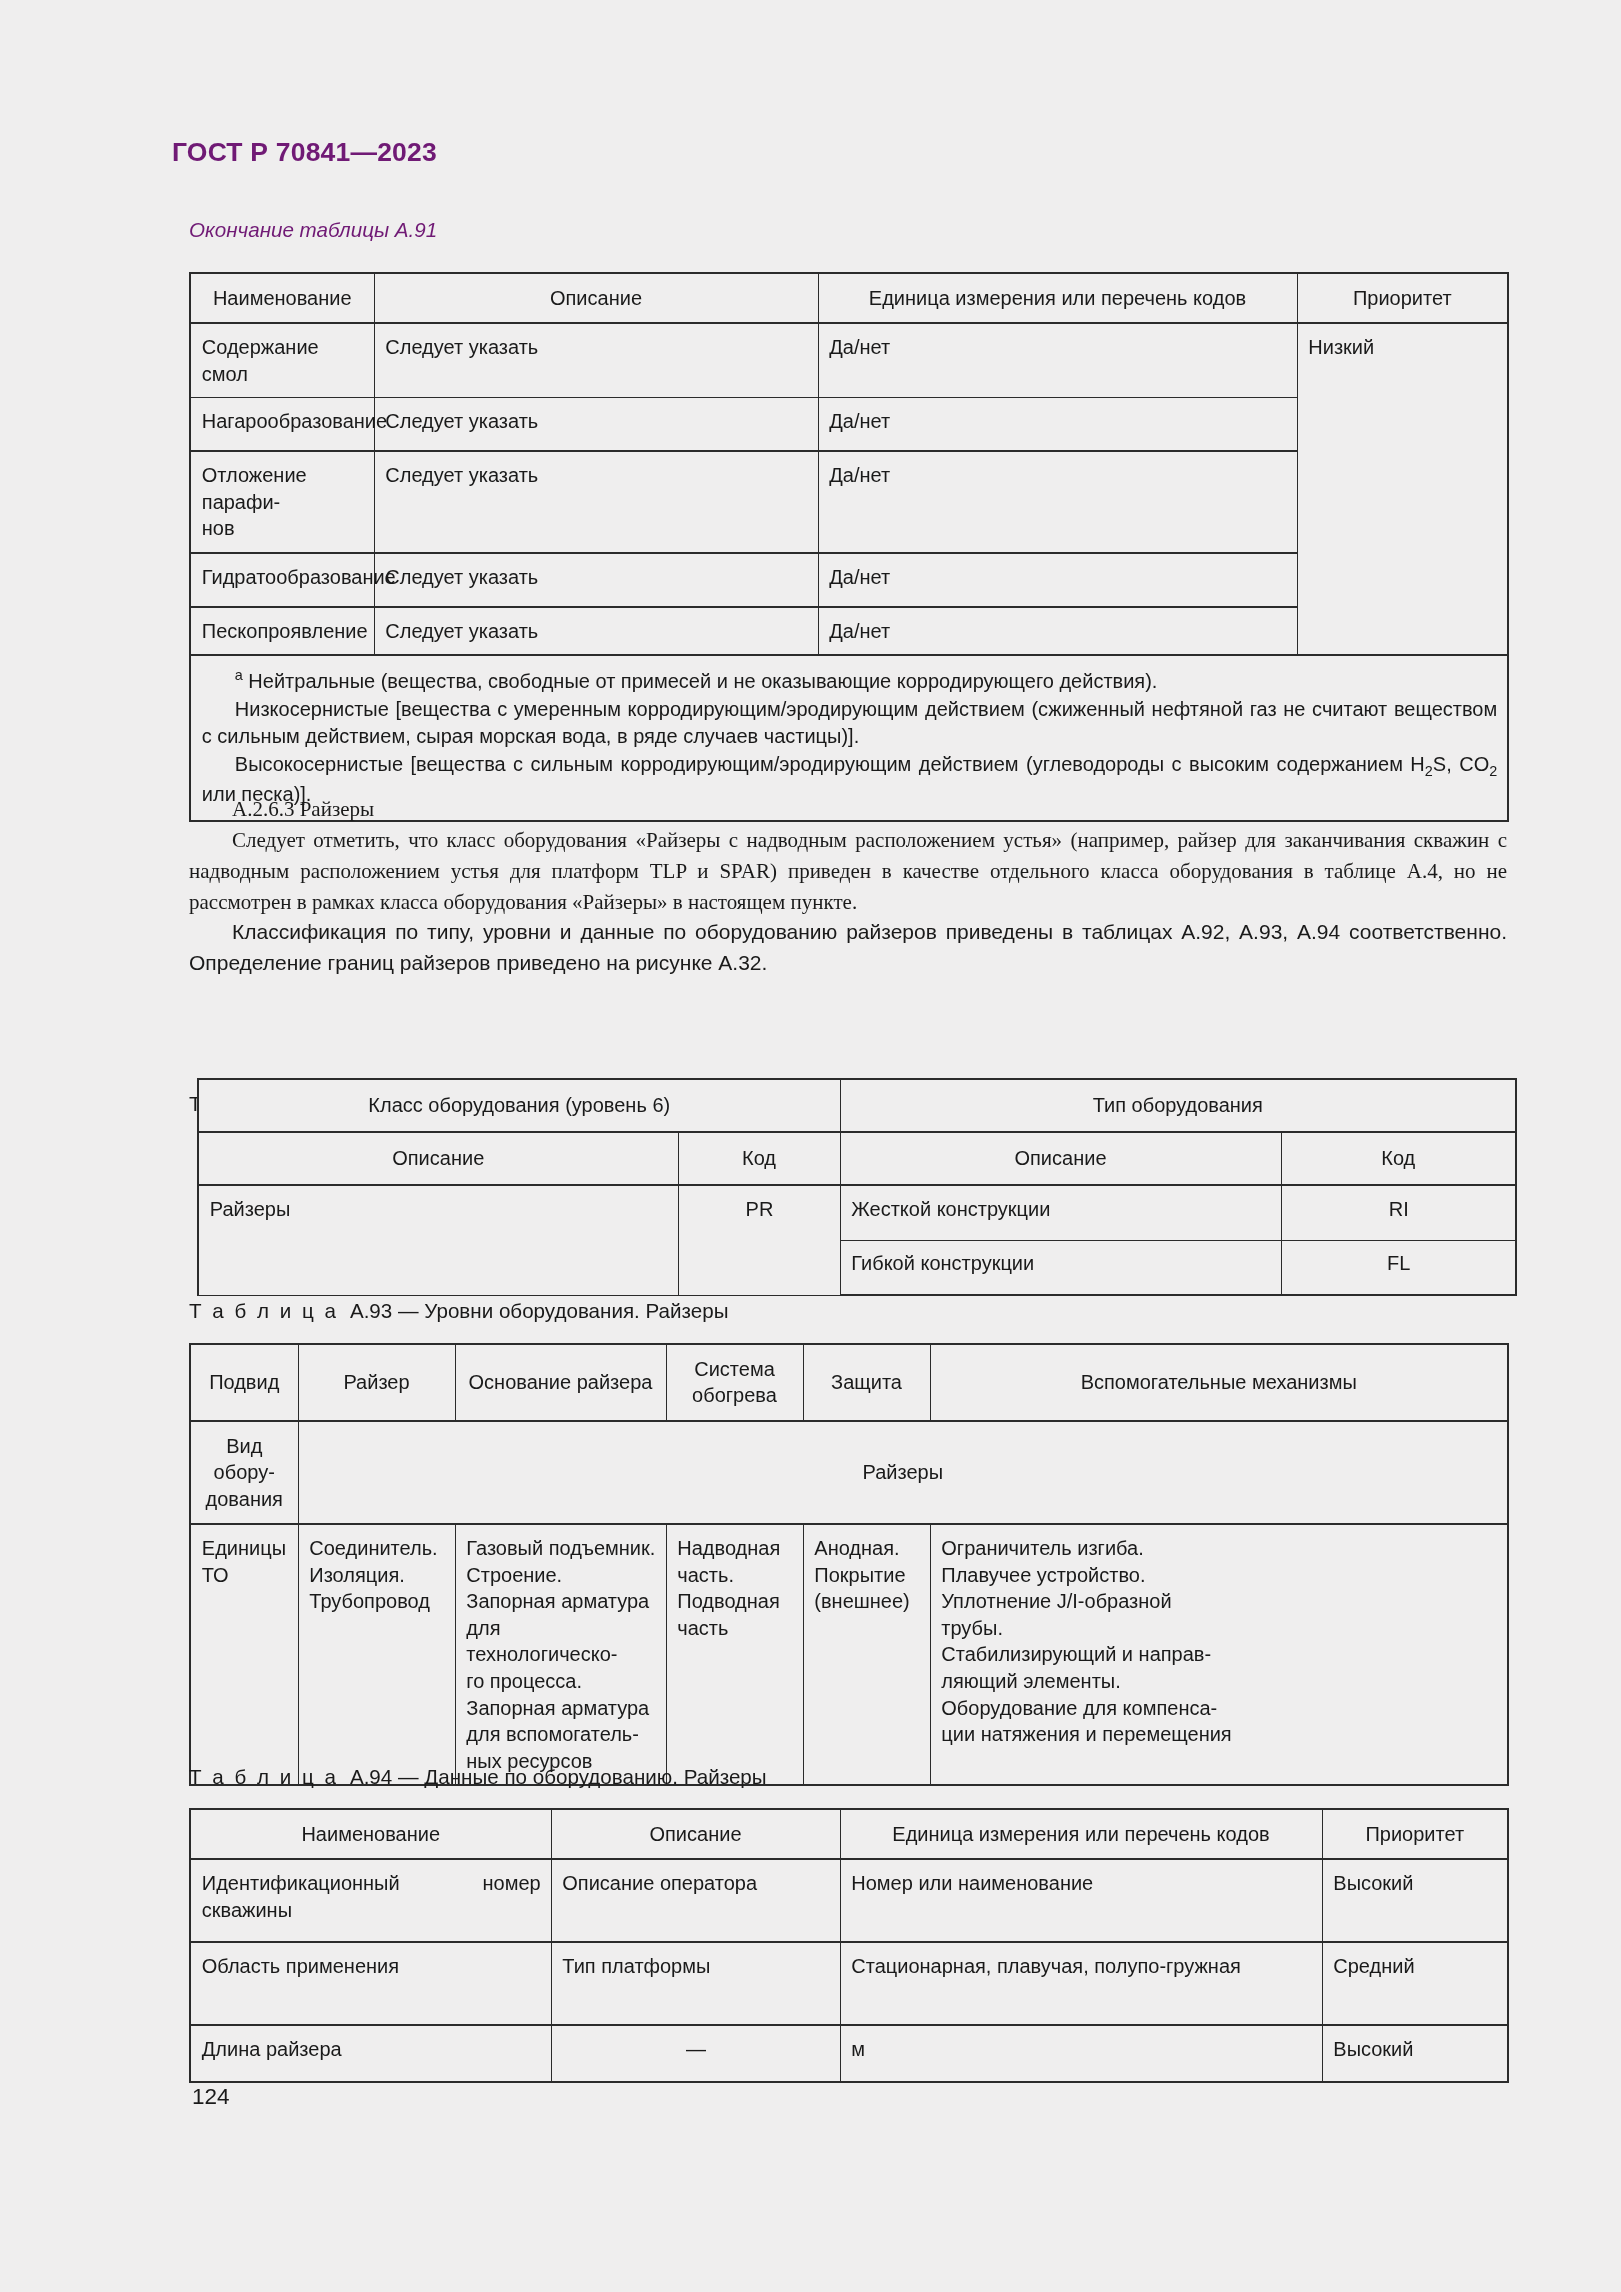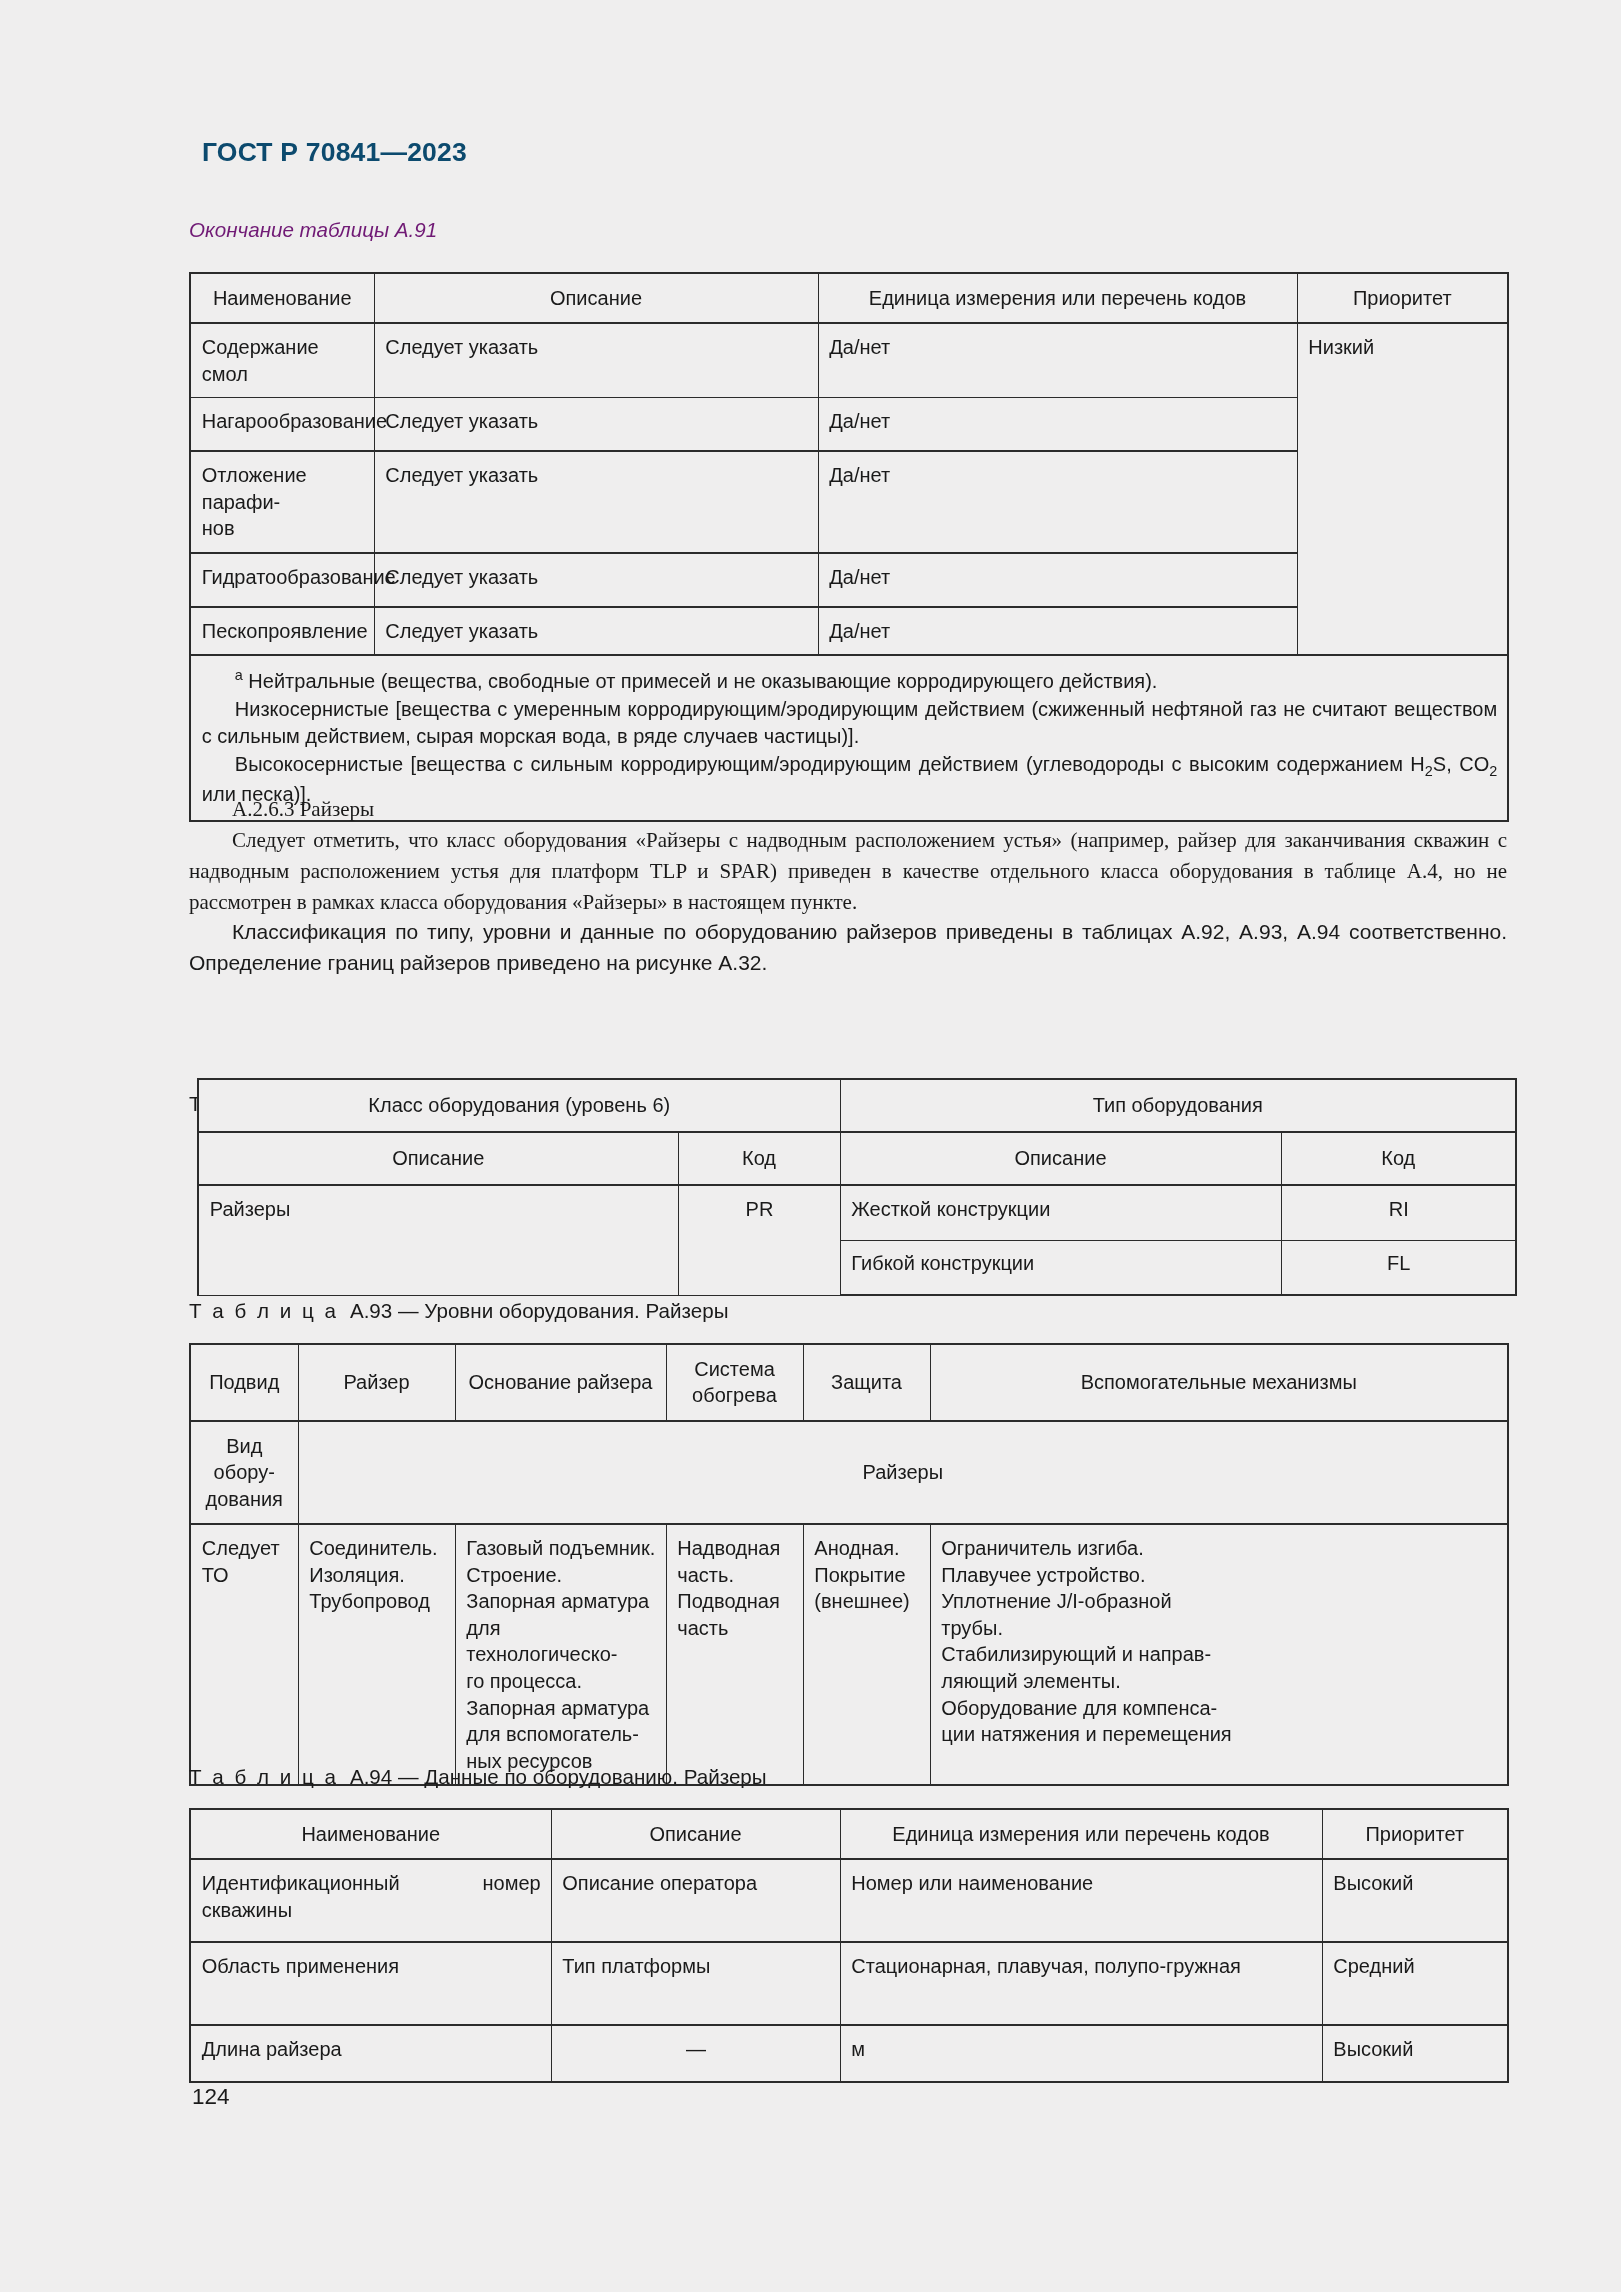--- a/index.html
+++ b/index.html
@@ -19,26 +19,26 @@
     position: absolute;
     left: 0; top: 0;
     width: 1621px;
     height: 2293px;
     overflow: hidden;
   }
 
   
   .std-header {
     position: absolute;
-    left: 202px;
+    left: 172px;
     top: 137px;
     font-size: 26.5px;
     font-weight: bold;
     letter-spacing: 0.2px;
-    color: #0c4a6e;
+    color: #701a75;
   }
 
   .table-caption-italic {
     font-size: 20.6px;
     font-style: italic;
     color: #701a75;
   }
   .table-caption {
     font-size: 20.6px;
     color: #1a1a1a;
@@ -247,21 +247,21 @@
           <th class="thick-top thick-right">Вспомогательные механизмы</th>
         </tr>
         <tr style="height:69px">
           <th class="thick-top thick-left" style="white-space:pre-line">Вид обору-
 дования</th>
           <th class="thick-top thick-right" colspan="5">Райзеры</th>
         </tr>
       </thead>
       <tbody>
         <tr>
-          <td class="thick-top thick-bottom thick-left" style="white-space:pre-line">Следует
+          <td class="thick-top thick-bottom thick-left" style="white-space:pre-line">Единицы
 ТО</td>
           <td class="thick-top thick-bottom" style="white-space:pre-line">Соединитель.
 Изоляция.
 Трубопровод</td>
           <td class="thick-top thick-bottom" style="white-space:pre-line">Газовый подъемник.
 Строение.
 Запорная арматура
 для технологическо-
 го процесса.
 Запорная арматура

